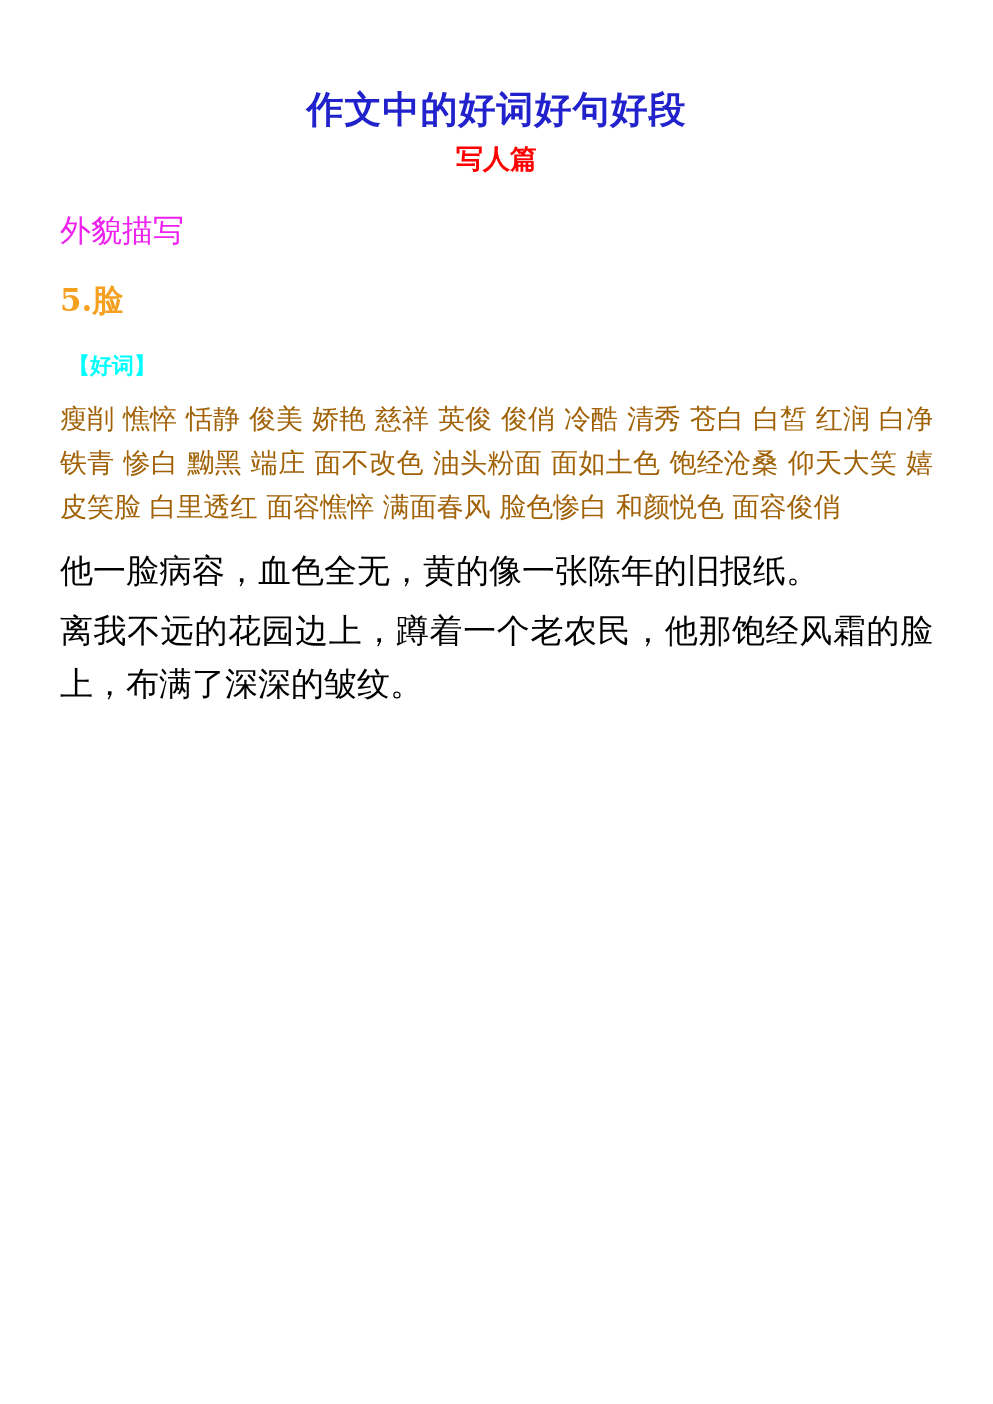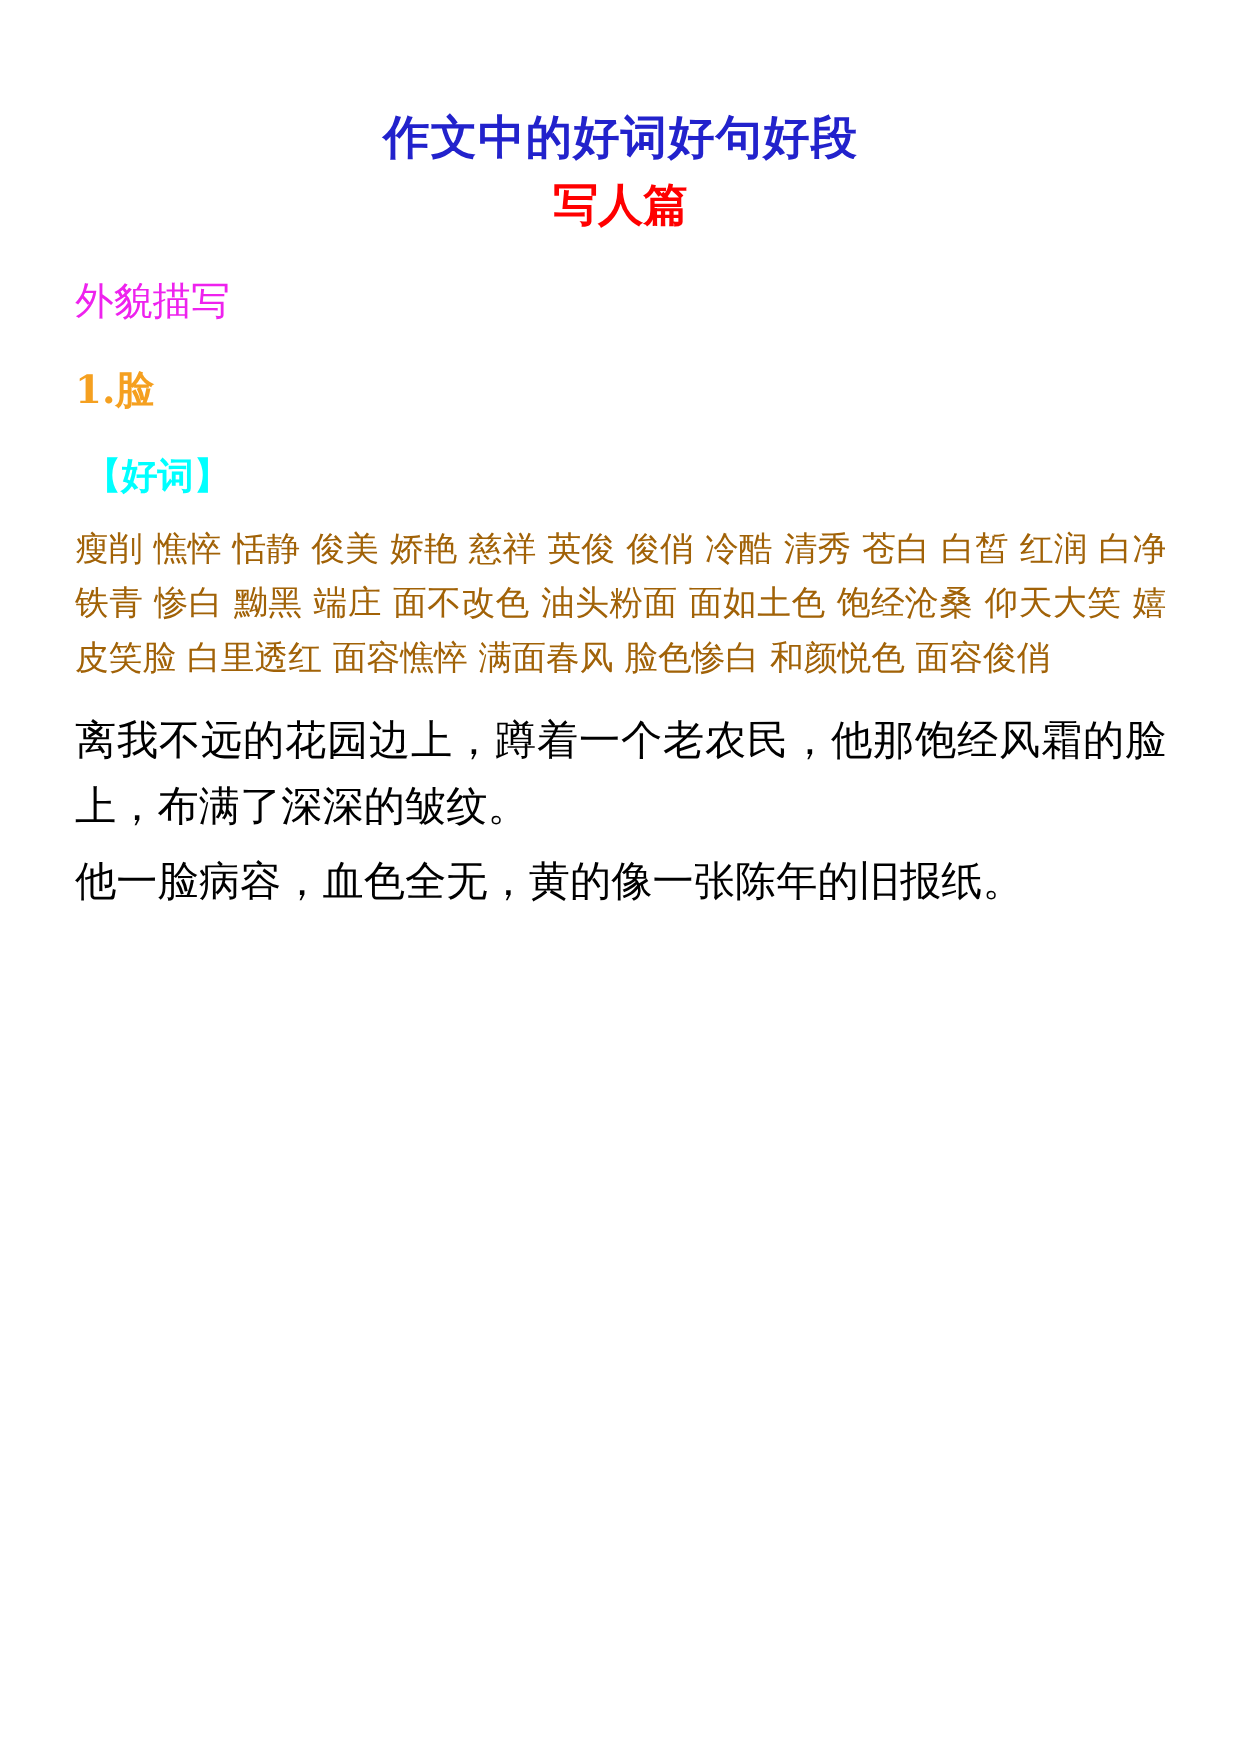--- a/index.html
+++ b/index.html
@@ -25,42 +25,42 @@
     text-align: center;
     font-size: 37px;
     font-weight: bold;
     color: #2222cc;
     letter-spacing: 1px;
     line-height: 1.25;
     margin: 0 0 10px 0;
   }
   .doc-subtitle {
     text-align: center;
-    font-size: 36px;
+    font-size: 27px;
     font-weight: bold;
     color: #ff0000;
     line-height: 1.25;
     margin: 0 0 34px 0;
   }
   .section-heading {
     font-size: 31px;
     font-weight: normal;
     color: #ee22ee;
     line-height: 1.3;
     margin: 0 0 30px 0;
   }
   .item-heading {
     font-size: 31px;
     font-weight: bold;
     color: #f5a020;
     line-height: 1.3;
     margin: 0 0 30px 0;
   }
   .sub-label {
-    font-size: 29px;
+    font-size: 22px;
     font-weight: bold;
     color: #00ffff;
     line-height: 1.3;
     margin: 0 0 18px 0;
     padding-left: 8px;
   }
   .word-block {
     font-size: 27px;
     line-height: 1.62;
     color: #a16207;
@@ -83,24 +83,24 @@
 <body>
 
 <div class="page">
 
   <h1 class="doc-title">作文中的好词好句好段</h1>
 
   <h2 class="doc-subtitle">写人篇</h2>
 
   <h3 class="section-heading">外貌描写</h3>
 
-  <h4 class="item-heading">1.脸</h4>
+  <h4 class="item-heading">5.脸</h4>
 
   <div class="sub-label">【好词】</div>
 
   <p class="word-block">瘦削  憔悴  恬静  俊美  娇艳  慈祥  英俊  俊俏  冷酷  清秀  苍白  白皙  红润  白净  铁青  惨白  黝黑  端庄  面不改色  油头粉面  面如土色  饱经沧桑  仰天大笑  嬉皮笑脸  白里透红  面容憔悴  满面春风  脸色惨白  和颜悦色  面容俊俏</p>
 
 
+  <p class="sentence">他一脸病容，血色全无，黄的像一张陈年的旧报纸。</p>
+
   <p class="sentence">离我不远的花园边上，蹲着一个老农民，他那饱经风霜的脸上，布满了深深的皱纹。</p>
-
-  <p class="sentence">他一脸病容，血色全无，黄的像一张陈年的旧报纸。</p>
 
 </div>
 
 </body></html>

